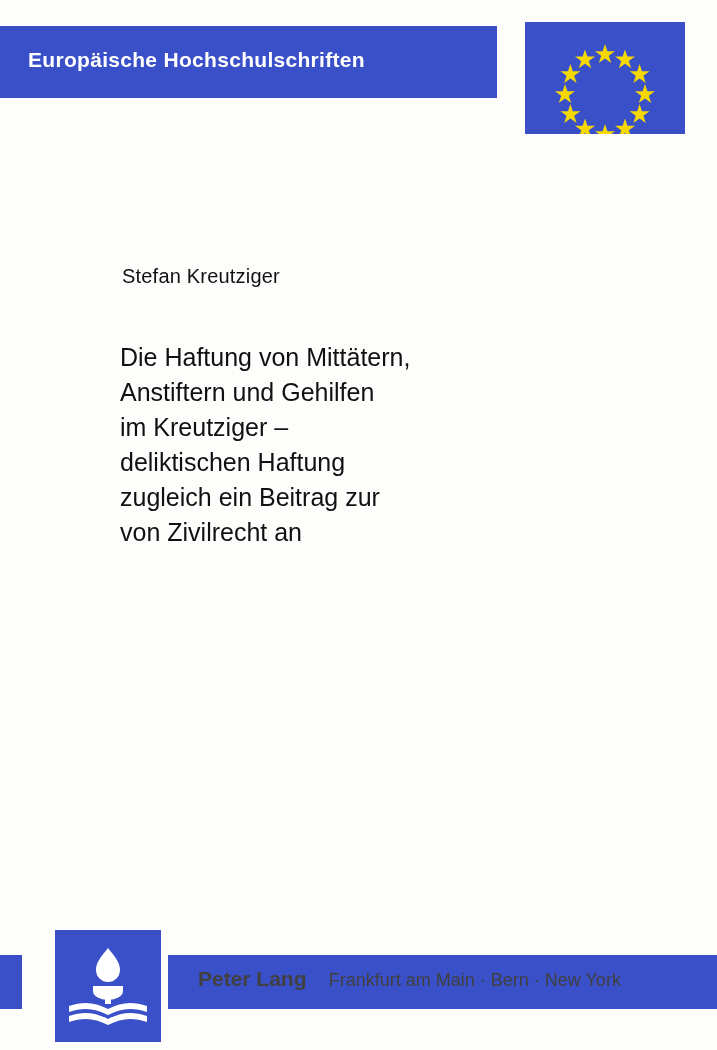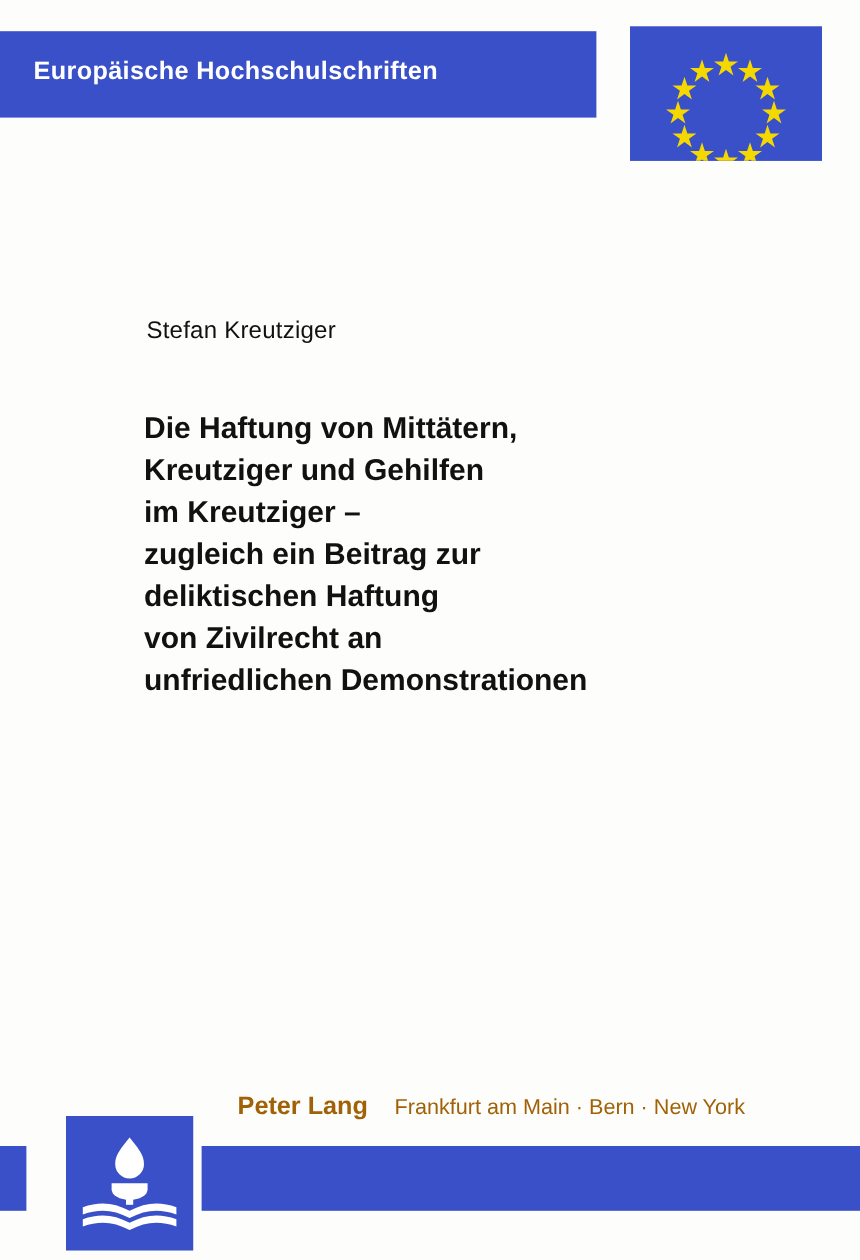--- a/index.html
+++ b/index.html
@@ -64,43 +64,42 @@
     letter-spacing: 0.2px;
     margin-top: 43px;
   }
 
   
   .title-block {
     position: absolute;
     left: 120px;
     top: 340px;
     width: 560px;
-    font-weight: bold;
   }
   .title-line {
     font-size: 25px;
     color: #111111;
     line-height: 35px;
     white-space: nowrap;
   }
 
   
   .bottom-bar {
     position: absolute;
     left: 168px;
     top: 955px;
     width: 549px;
     height: 54px;
     background: #3a50c8;
   }
   .publisher-line {
     position: absolute;
     left: 198px;
-    top: 910px;
-    color: #a16207;
+    top: 967px;
+    color: #404040;
     font-size: 20px;
     white-space: nowrap;
   }
   .publisher-name {
     font-weight: bold;
     font-size: 21px;
   }
   .publisher-cities {
     font-size: 18px;
   }
@@ -152,26 +151,25 @@
         <polygon points="60,96.6 62.4,103.8 70,103.8 63.8,108.3 66.2,115.5 60,111 53.8,115.5 56.2,108.3 50,103.8 57.6,103.8"></polygon>
         <polygon points="80,102 82.4,109.2 90,109.2 83.8,113.7 86.2,120.9 80,116.4 73.8,120.9 76.2,113.7 70,109.2 77.6,109.2"></polygon>
       </g>
     </svg>
   </div>
 
   <div class="author">Stefan Kreutziger</div>
 
   <div class="title-block">
     <div class="title-line">Die Haftung von Mittätern,</div>
-    <div class="title-line">Kreutziger und Gehilfen</div>
+    <div class="title-line">Anstiftern und Gehilfen</div>
     <div class="title-line">im Kreutziger –</div>
+    <div class="title-line">deliktischen Haftung</div>
     <div class="title-line">zugleich ein Beitrag zur</div>
-    <div class="title-line">deliktischen Haftung</div>
     <div class="title-line">von Zivilrecht an</div>
-    <div class="title-line">unfriedlichen Demonstrationen</div>
   </div>
 
   <div class="logo-stub"></div>
   <div class="bottom-bar"></div>
 
   <div class="logo-box">
     <svg width="106" height="112" viewBox="0 0 106 112" aria-hidden="true">
       <rect x="0" y="0" width="106" height="112" fill="#3a50c8"></rect>
       <g fill="#ffffff">
 

